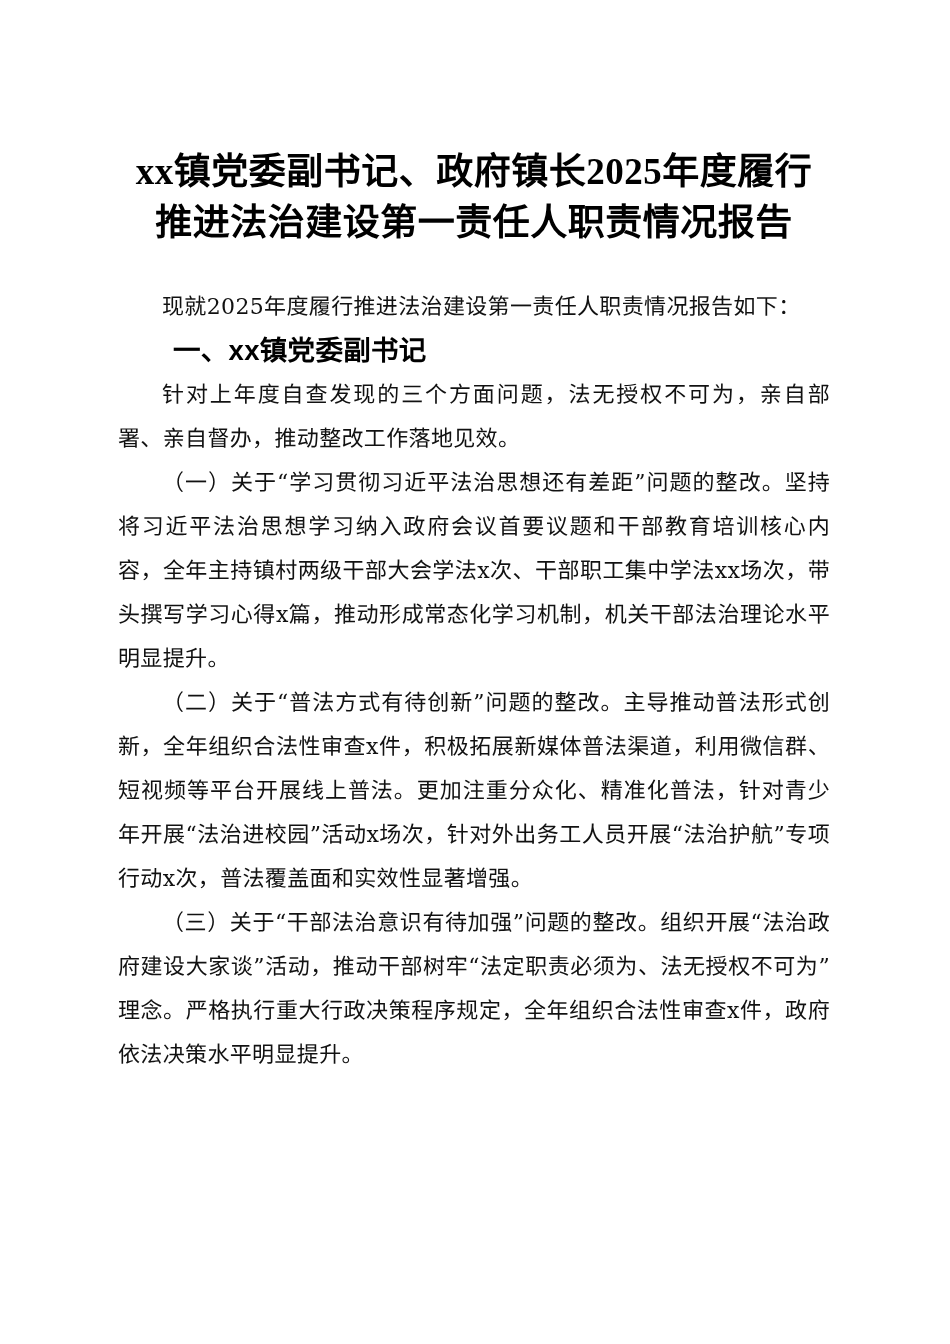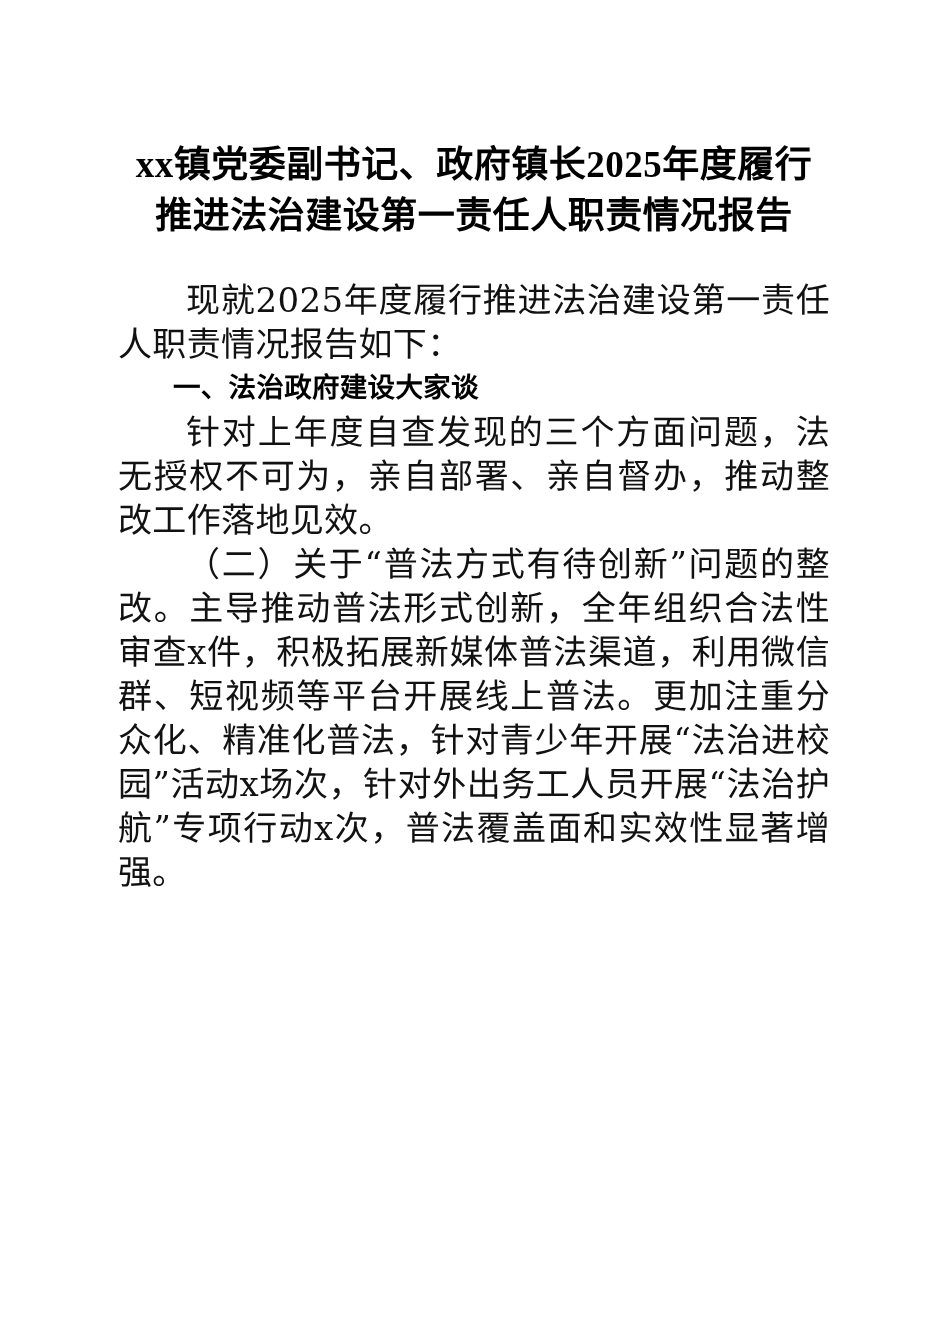--- a/index.html
+++ b/index.html
@@ -21,21 +21,21 @@
     height: 1344px;
     margin: 0 auto;
     background: #ffffff;
     overflow: hidden;
     box-sizing: border-box;
   }
 
   #doc-body {
     position: absolute;
     left: 118px;
-    top: 6px;
+    top: 13px;
     width: 712px;
   }
 
   
   .doc-title {
     margin: 0;
     padding: 133px 0 0 0;
     font-family: "Liberation Serif", "DejaVu Serif", serif;
     font-weight: bold;
     font-size: 37px;
@@ -44,21 +44,21 @@
     letter-spacing: 0.5px;
     color: #000000;
     text-rendering: optimizeLegibility;
   }
 
   
   .para {
     margin: 0;
     padding: 0;
     font-family: "DejaVu Serif", "Liberation Serif", serif;
-    font-size: 34px;
+    font-size: 22px;
     line-height: 44px;
     text-align: justify;
     text-justify: inter-ideograph;
     text-indent: 2em;
     color: #111111;
     letter-spacing: 0.35px;
     word-break: break-all;
   }
 
   .para.first-para {
@@ -82,23 +82,25 @@
 <body>
 
 <div id="page">
 
   <div id="doc-body">
 
     <h1 class="doc-title">xx镇党委副书记、政府镇长2025年度履行推进法治建设第一责任人职责情况报告</h1>
 
     <p class="para first-para">现就2025年度履行推进法治建设第一责任人职责情况报告如下：</p>
 
-    <p class="section-heading">一、法治政府建设大家谈</p>
+    <p class="section-heading">一、xx镇党委副书记</p>
 
     <p class="para">针对上年度自查发现的三个方面问题，法无授权不可为，亲自部署、亲自督办，推动整改工作落地见效。</p>
 
+    <p class="para">（一）关于“学习贯彻习近平法治思想还有差距”问题的整改。坚持将习近平法治思想学习纳入政府会议首要议题和干部教育培训核心内容，全年主持镇村两级干部大会学法x次、干部职工集中学法xx场次，带头撰写学习心得x篇，推动形成常态化学习机制，机关干部法治理论水平明显提升。</p>
 
     <p class="para">（二）关于“普法方式有待创新”问题的整改。主导推动普法形式创新，全年组织合法性审查x件，积极拓展新媒体普法渠道，利用微信群、短视频等平台开展线上普法。更加注重分众化、精准化普法，针对青少年开展“法治进校园”活动x场次，针对外出务工人员开展“法治护航”专项行动x次，普法覆盖面和实效性显著增强。</p>
 
+    <p class="para">（三）关于“干部法治意识有待加强”问题的整改。组织开展“法治政府建设大家谈”活动，推动干部树牢“法定职责必须为、法无授权不可为”理念。严格执行重大行政决策程序规定，全年组织合法性审查x件，政府依法决策水平明显提升。</p>
 
   </div>
 
 </div>
 
 </body></html>

